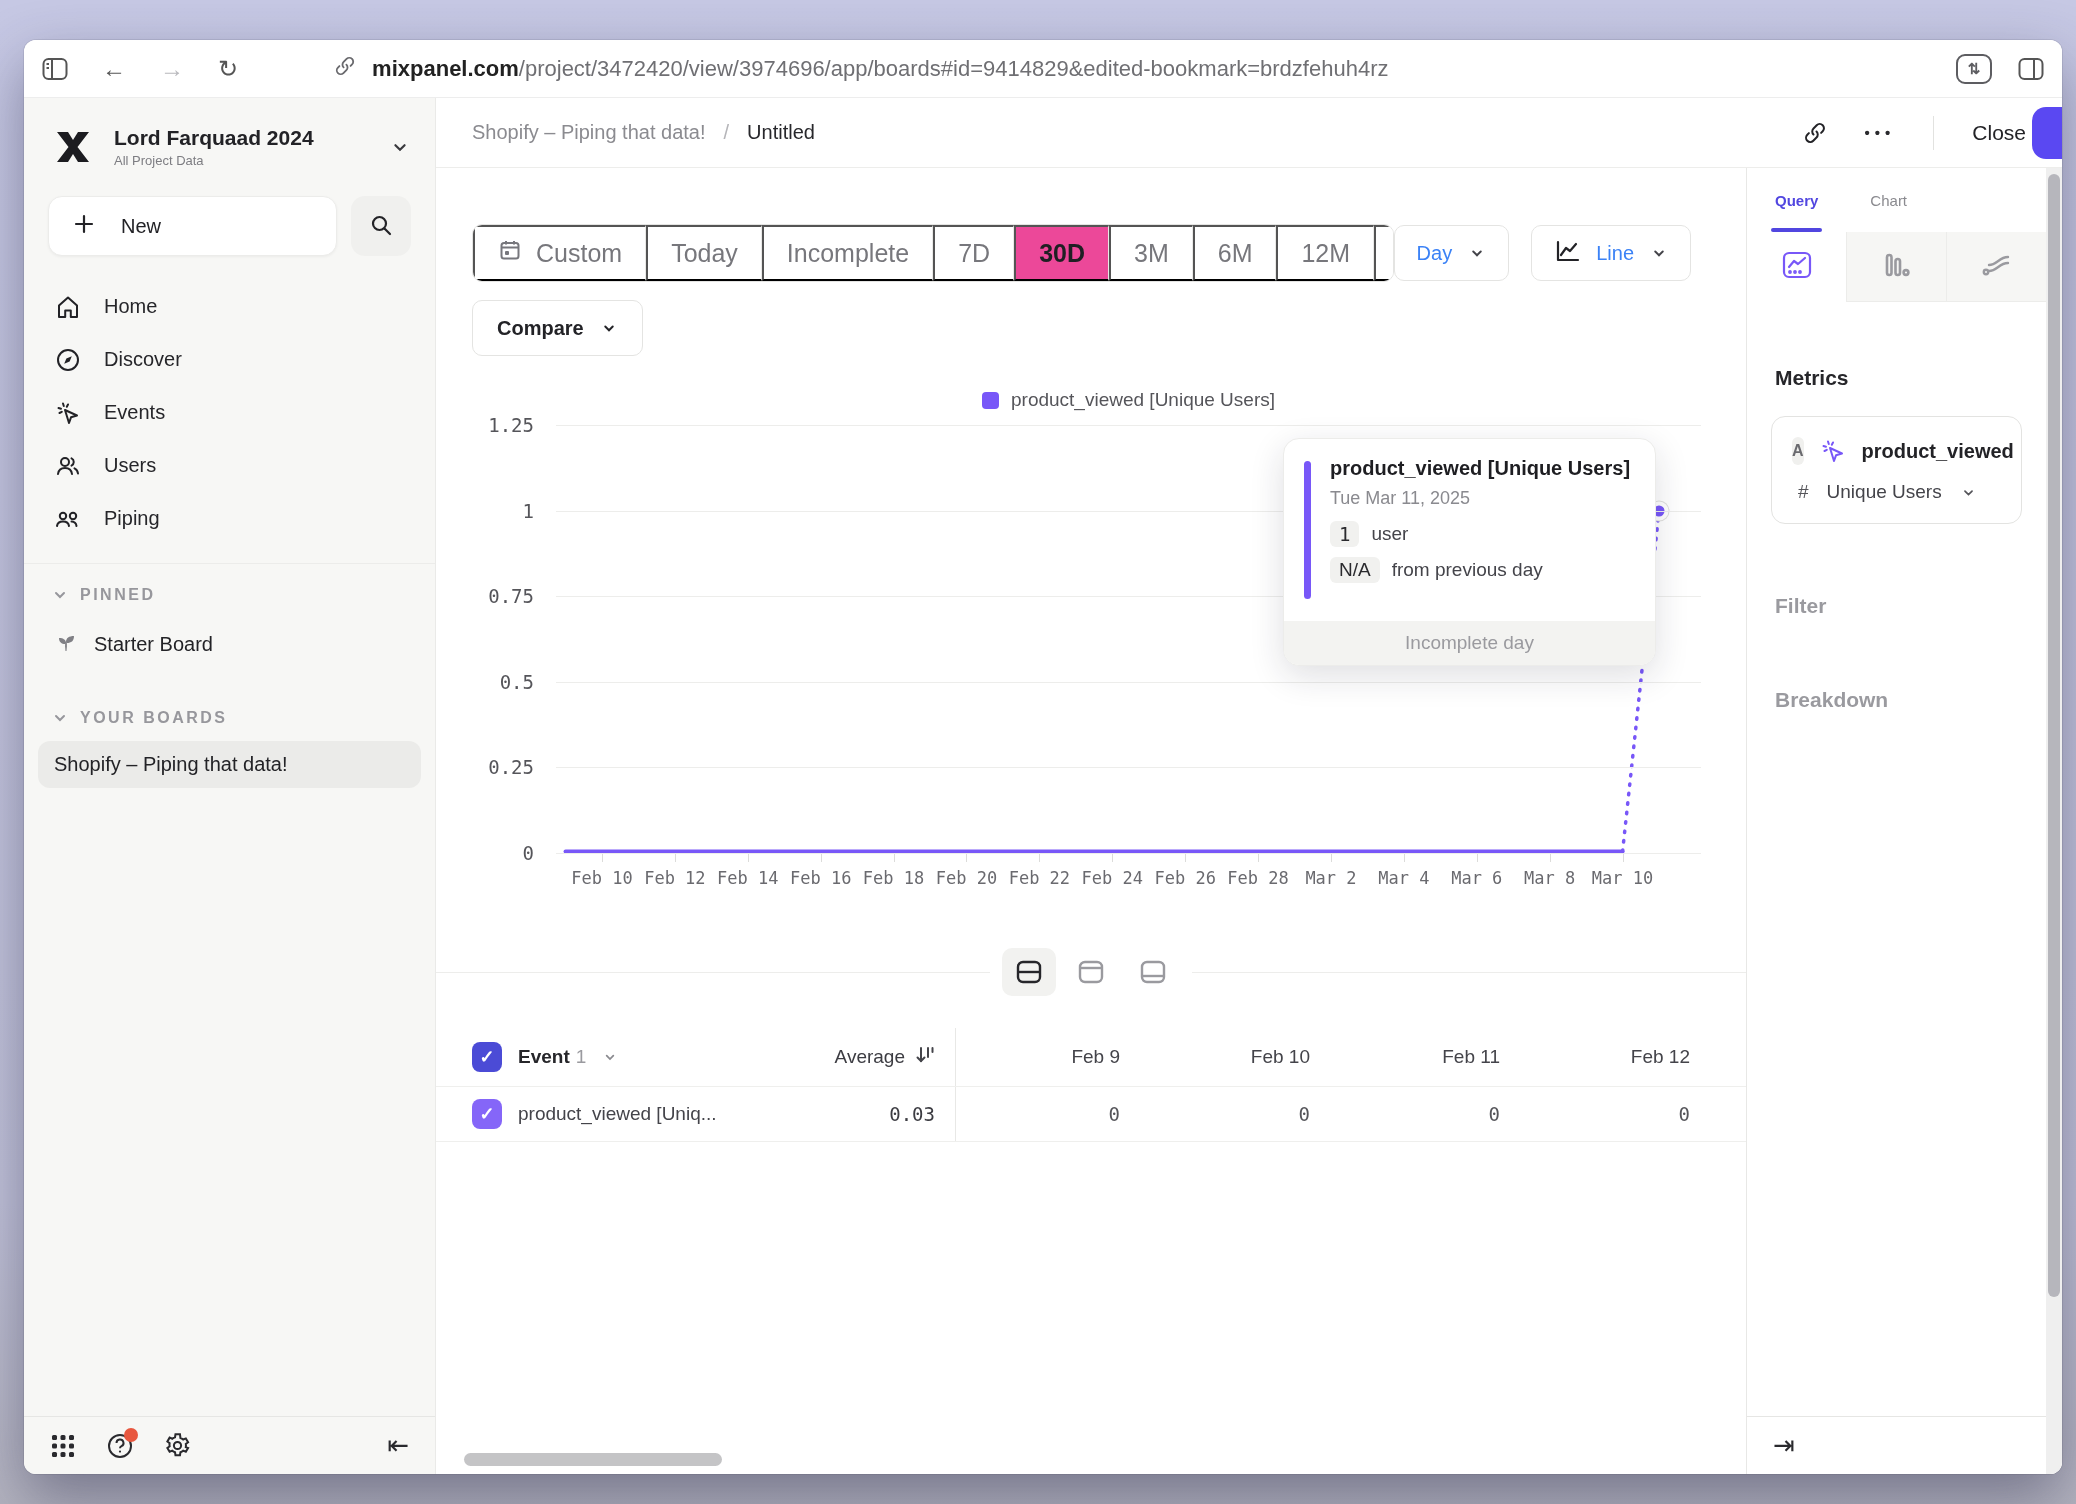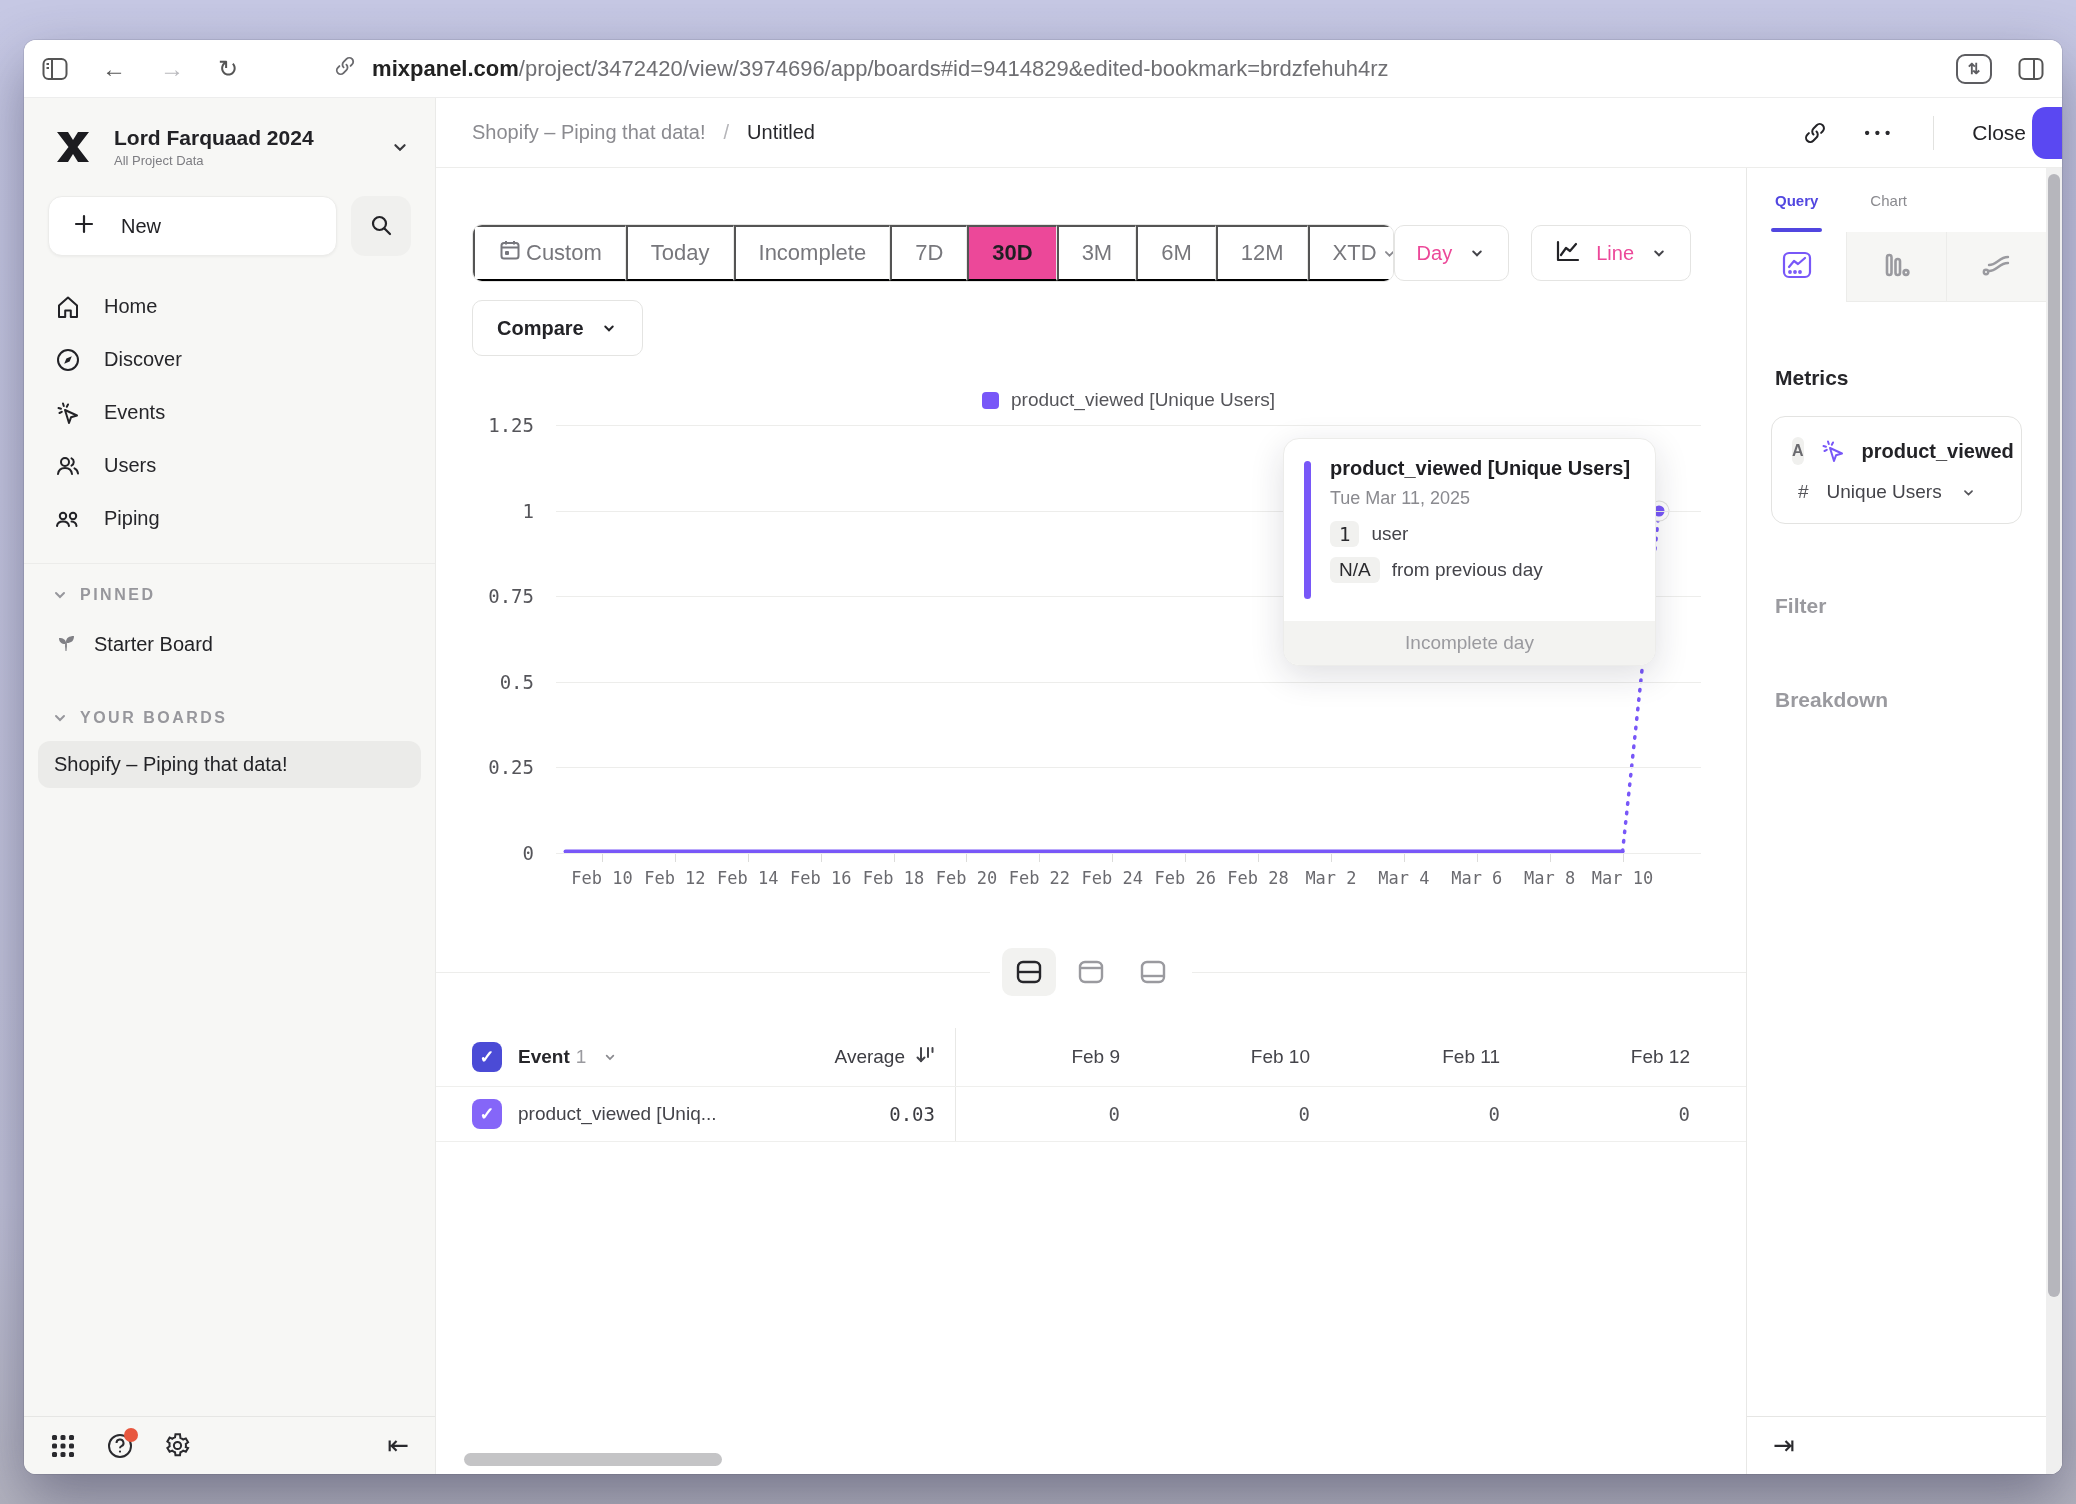--- a/index.html
+++ b/index.html
@@ -90,28 +90,28 @@
   .save-sliver { position:absolute; right:0; top:9px; width:30px; height:52px;
     background:#5a48f2; border-radius:14px 0 0 14px; cursor:pointer; }
 
   .body-row { flex:1; display:flex; min-height:0; }
   .content { flex:1; min-width:0; position:relative; padding-top:56px; overflow:hidden; }
 
   
   .ctrl-row { display:flex; align-items:center; padding:0 0 0 36px; }
   .seg { display:flex; align-items:stretch; border:1px solid #e4e4e2; border-radius:10px;
     overflow:hidden; background:#fff; }
-  .seg-btn { display:flex; align-items:center; gap:4px; padding:0 23px; height:56px;
-    font-size:22px; color:#77777c; border-right:1px solid #e9e9e7; cursor:pointer; background:#fff; white-space:nowrap;}
+  .seg-btn { display:flex; align-items:center; gap:14px; padding:0 23px; height:56px;
+    font-size:25px; color:#77777c; border-right:1px solid #e9e9e7; cursor:pointer; background:#fff; white-space:nowrap;}
   .seg-btn:last-child { border-right:none; }
   .seg-btn.active { background:#ec4899; color:#1f1f23; font-weight:600; }
   .seg-btn .chv { color:#8a8a8f; }
   .dd-group { margin-left:auto; display:flex; gap:22px; margin-right:55px; }
   .dd-btn { display:flex; align-items:center; gap:16px; border:1px solid #e4e4e2; border-radius:10px;
-    height:56px; padding:0 22px; font-size:20px; color:#ec4899; font-weight:500; background:#fff; cursor:pointer; white-space:nowrap;}
+    height:56px; padding:0 22px; font-size:20px; color:#3b82f6; font-weight:500; background:#fff; cursor:pointer; white-space:nowrap;}
   .dd-btn .chv { color:#44444a; }
   .compare-row { padding:18px 0 0 36px; }
   .btn-compare { display:inline-flex; align-items:center; gap:16px; border:1px solid #e4e4e2;
     border-radius:10px; height:56px; padding:0 24px; font-size:20px; font-weight:600;
     color:#232327; background:#fff; cursor:pointer; }
 
   
   .chart-zone { margin-top:28px; }
   .legend { margin-left:120px; margin-right:45px; display:flex; justify-content:center;
     align-items:center; gap:12px; height:32px; }

